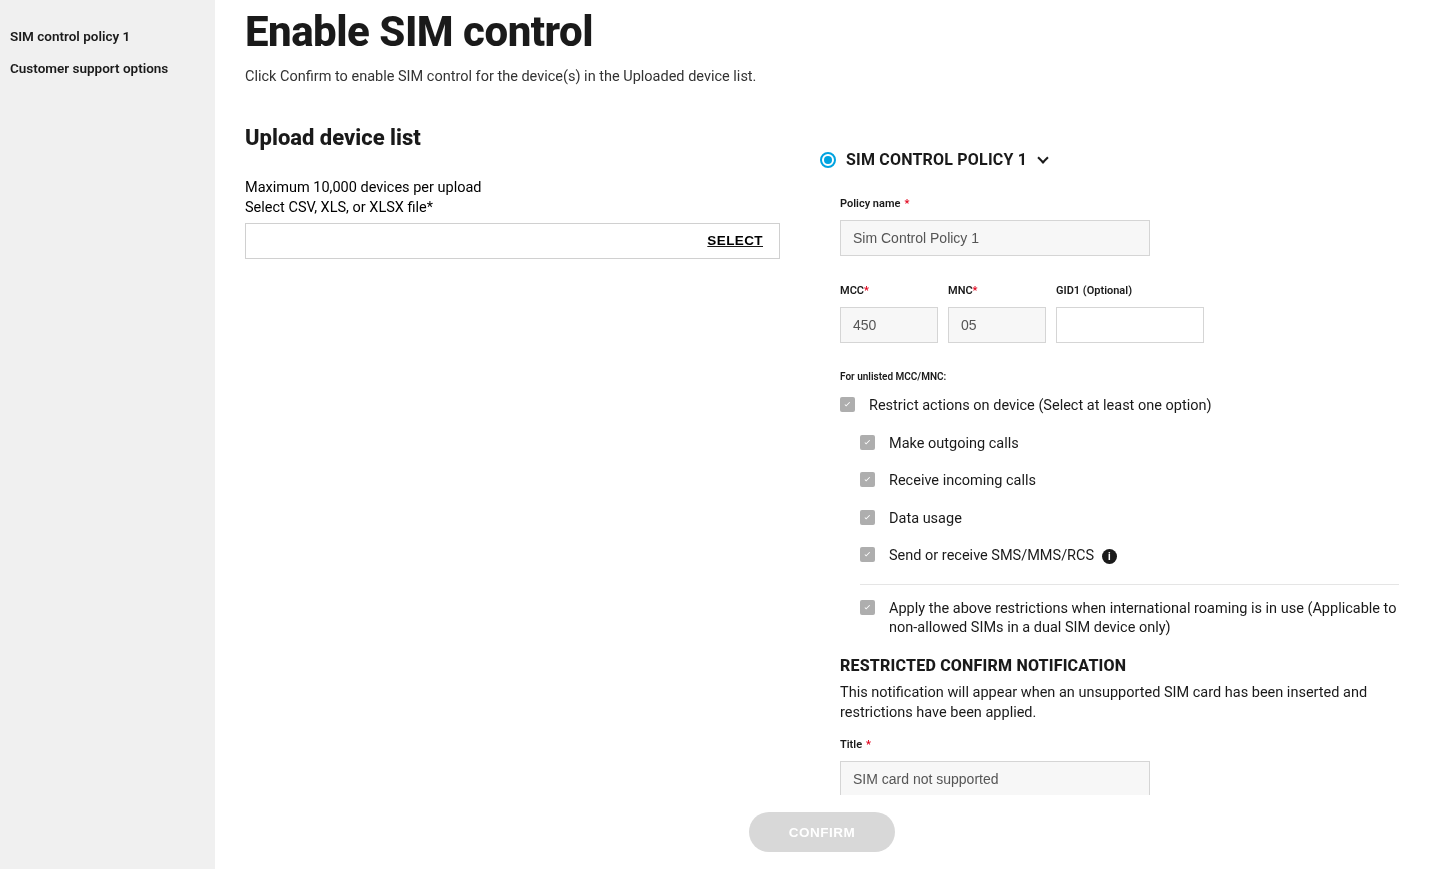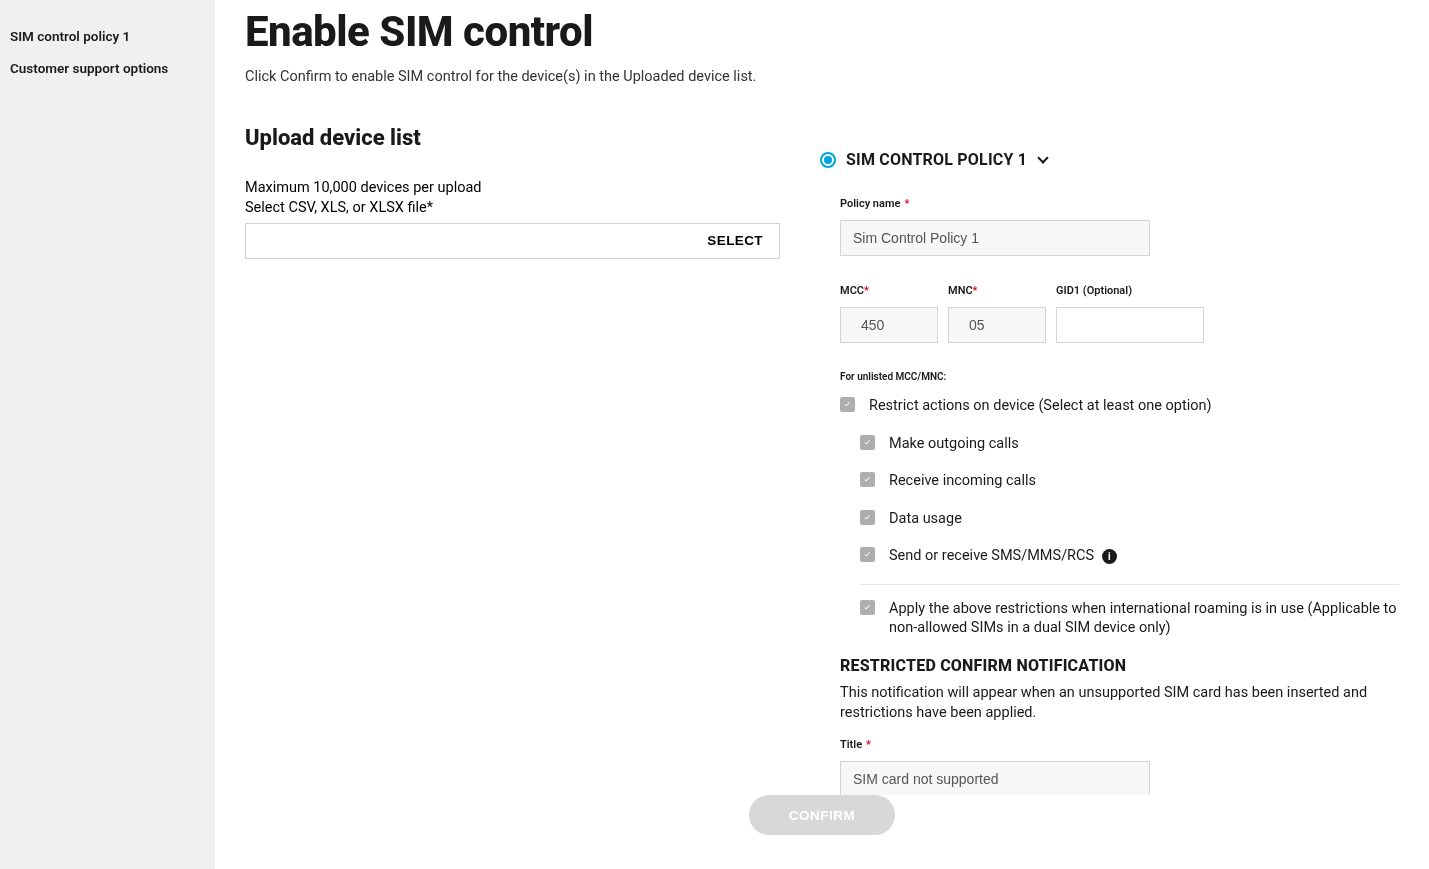--- a/index.html
+++ b/index.html
@@ -75,20 +75,21 @@
   font-size: 14.5px;
   color: #000000;
   line-height: 1.4;
 }
 .file-select-row {
   display: flex;
   align-items: stretch;
   border: 1px solid #d0d0d0;
   height: 36px;
   margin-top: 4px;
+  text-decoration: underline;
 }
 .file-select-input {
   flex: 1;
   border: none;
   padding: 0 10px;
   font-size: 14px;
 }
 .file-select-btn {
   background: transparent;
   border: none;
@@ -166,21 +167,21 @@
 }
 .inline-fields .fld {
   display: flex;
   flex-direction: column;
 }
 .small-input {
   width: 98px;
   height: 36px;
   border: 1px solid #d5d5d5;
   background: #f7f7f7;
-  padding: 0 20px;
+  padding: 0 12px;
   font-size: 14px;
   color: #555;
 }
 .gid-input {
   width: 148px;
   height: 36px;
   border: 1px solid #d5d5d5;
   background: #fff;
   padding: 0 12px;
   font-size: 14px;
@@ -269,21 +270,21 @@
   margin-top: 4px;
 }
 .footer-bar {
   position: fixed;
   left: 215px;
   right: 0;
   bottom: 0;
   height: 74px;
   background: #fff;
   display: flex;
-  align-items: flex-start;
+  align-items: center;
   justify-content: center;
 }
 .confirm-btn {
   background: #d8d8d8;
   color: #fff;
   border: none;
   border-radius: 20px;
   height: 40px;
   padding: 0 40px;
   font-size: 13.5px;

